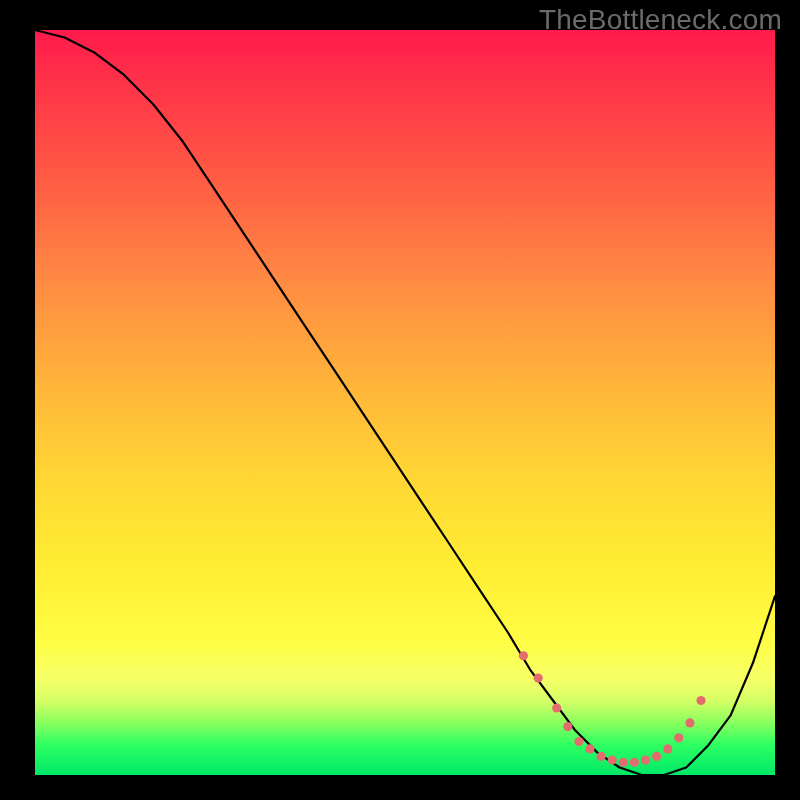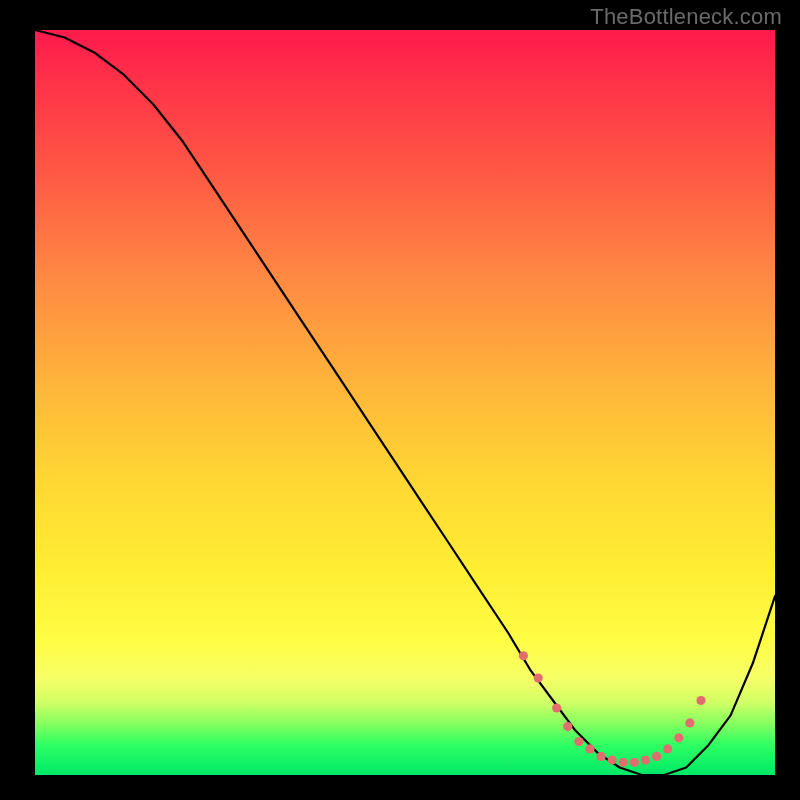--- a/index.html
+++ b/index.html
@@ -39,21 +39,21 @@
       #88ff5e 93%,
       #2dff62 96%,
       #00e868 100%
     );
   }
   .watermark {
     position: absolute;
     top: 4px;
     right: 18px;
     color: #6a6a6a;
-    font-size: 22px;
+    font-size: 28px;
     font-weight: 500;
     letter-spacing: 0.2px;
     user-select: none;
   }
   svg.curve {
     position: absolute;
     left: 0;
     top: 0;
     width: 740px;
     height: 745px;

